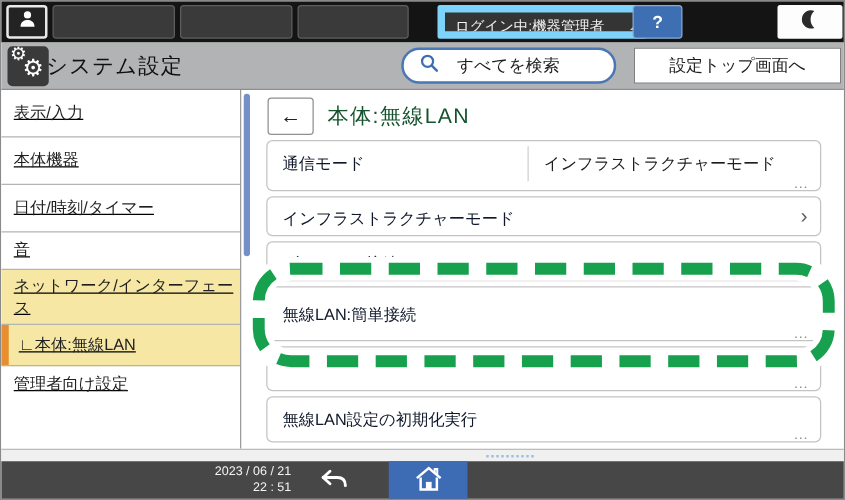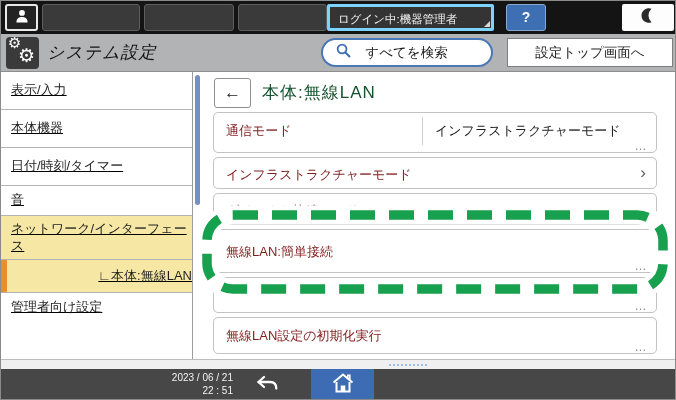--- a/index.html
+++ b/index.html
@@ -6,53 +6,53 @@
   *{box-sizing:border-box;font-family:"Liberation Sans","DejaVu Sans",sans-serif;}
   #screen{position:relative;width:676px;height:400px;background:#fff;border:1px solid #8a8a8a;overflow:hidden;}
 
   
   .topbar{position:absolute;left:0;top:0;width:676px;height:33px;background:#141414;}
   .user-btn{position:absolute;left:4px;top:3px;width:33px;height:27px;background:#232323;border:2px solid #e9e9e9;border-radius:3px;display:flex;align-items:center;justify-content:center;}
   .slot{position:absolute;top:3px;height:27px;background:#3a3a3a;border:1px solid #5e5e5e;border-radius:3px;}
   .slot1{left:41px;width:98px;}
   .slot2{left:143px;width:90px;}
   .slot3{left:237px;width:89px;}
-  .login-box{position:absolute;left:326px;top:3px;width:167px;height:27px;background:#343434;border:3px solid #7dd3fc;border-radius:2px;color:#f2f2f2;font-size:11.5px;line-height:25px;padding-left:8px;white-space:nowrap;overflow:hidden;}
+  .login-box{position:absolute;left:349px;top:3px;width:167px;height:27px;background:#343434;border:6px solid #7dd3fc;border-radius:2px;color:#f2f2f2;font-size:11.5px;line-height:25px;padding-left:8px;white-space:nowrap;overflow:hidden;}
   .corner-tri{position:absolute;right:1px;bottom:1px;width:0;height:0;border-left:6px solid transparent;border-bottom:6px solid #d8d8d8;}
   .help-btn{position:absolute;left:505px;top:3px;width:40px;height:27px;background:#3f6fb3;border:1px solid #8aa9d2;border-radius:3px;color:#fff;font-size:14px;font-weight:bold;text-align:center;line-height:25px;}
   .logout-btn{position:absolute;left:549px;top:3px;width:68px;height:27px;background:#fdfdfd;border-radius:2px;color:#1c1c1c;font-size:12.5px;text-align:center;line-height:27px;white-space:nowrap;margin-top:44px;}
   .moon-btn{position:absolute;left:621px;top:3px;width:52px;height:27px;background:#fdfdfd;border-radius:2px;display:flex;align-items:center;justify-content:center;}
 
   
   .appbar{position:absolute;left:0;top:33px;width:676px;height:38px;background:#b1b3b4;border-bottom:1px solid #8e8e8e;}
   .gear-box{position:absolute;left:5px;top:3px;width:33px;height:32px;background:#3a3a3a;border-radius:4px;overflow:hidden;}
   .gear-g1{position:absolute;left:2px;top:-3px;font-size:15px;color:#fff;}
   .gear-g2{position:absolute;left:12px;top:7px;font-size:19px;color:#fff;}
-  .app-title{position:absolute;left:46px;top:7px;font-size:17px;color:#101010;letter-spacing:1px;font-style:italic;}
+  .app-title{position:absolute;left:36px;top:7px;font-size:17px;color:#101010;letter-spacing:1px;}
   .search-pill{position:absolute;left:320px;top:4px;width:172px;height:29px;background:#fff;border:2px solid #4a77b5;border-radius:15px;display:flex;align-items:center;}
   .search-pill .mag{margin-left:12px;}
   .search-text{flex:1;text-align:center;font-size:13.5px;color:#1d1d1d;padding-right:30px;}
   .top-screen-btn{position:absolute;left:506px;top:4px;width:166px;height:29px;background:#fff;border:1px solid #7f7f7f;font-size:13.5px;color:#1d1d1d;text-align:center;line-height:27px;}
 
   
   .content{position:absolute;left:0;top:71px;width:676px;height:287px;background:#fff;}
   .sidebar{position:absolute;left:0;top:0;width:192px;height:287px;background:#fff;border-right:1px solid #9c9c9c;text-decoration:underline;}
   .sb-item{position:relative;border-bottom:1px solid #b4b4b4;font-size:13px;color:#1f1f1f;display:flex;align-items:center;padding-left:10px;line-height:1.25;}
   .sb-item.hl{background:#f6e8a4;}
-  .sb-item.sel{background:#f6e8a4;justify-content:flex-end;}
+  .sb-item.sel{background:#f6e8a4;}
   .sb-item.sel::before{content:"";position:absolute;left:0;top:0;bottom:0;width:6px;background:#e78f2e;}
   .sb-item.sel .sb-label{padding-left:4px;}
   .sb-scrollbar{position:absolute;left:194px;top:3px;width:5px;height:130px;background:#7490c6;border-radius:2.5px;}
 
   .main{position:absolute;left:193px;top:0;width:483px;height:287px;}
   .back-btn{position:absolute;left:20px;top:6px;width:37px;height:30px;background:#fff;border:1px solid #8f8f8f;border-radius:3px;font-size:17px;color:#222;text-align:center;line-height:28px;}
   .main-title{position:absolute;left:68px;top:9px;font-size:17px;color:#14532d;letter-spacing:1px;}
 
   .row{position:absolute;left:19px;width:444px;background:#fff;border:1px solid #c3c3c3;border-radius:5px;}
-  .row .lbl{position:absolute;left:12px;font-size:13px;color:#7f1d1d;white-space:nowrap;}
+  .row .lbl{position:absolute;left:12px;font-size:13px;color:#0f172a;white-space:nowrap;}
   .row .ellipsis{position:absolute;right:8px;bottom:-1px;font-size:12px;color:#8f8f8f;letter-spacing:1.5px;}
   .row .chevron{position:absolute;right:10px;top:50%;transform:translateY(-50%);font-size:17px;color:#5f5f5f;}
   .row1{top:40px;height:41px;}
   .row1 .lbl{top:9px;}
   .row1 .divider{position:absolute;left:208px;top:4px;height:28px;width:1px;background:#cfcfcf;}
   .row1 .val{position:absolute;left:221px;top:9px;font-size:13px;color:#1d1d1d;white-space:nowrap;}
   .row2{top:85px;height:32px;}
   .row2 .lbl{top:8px;}
   .row3{top:121px;height:32px;}
   .row3 .lbl{top:8px;}

